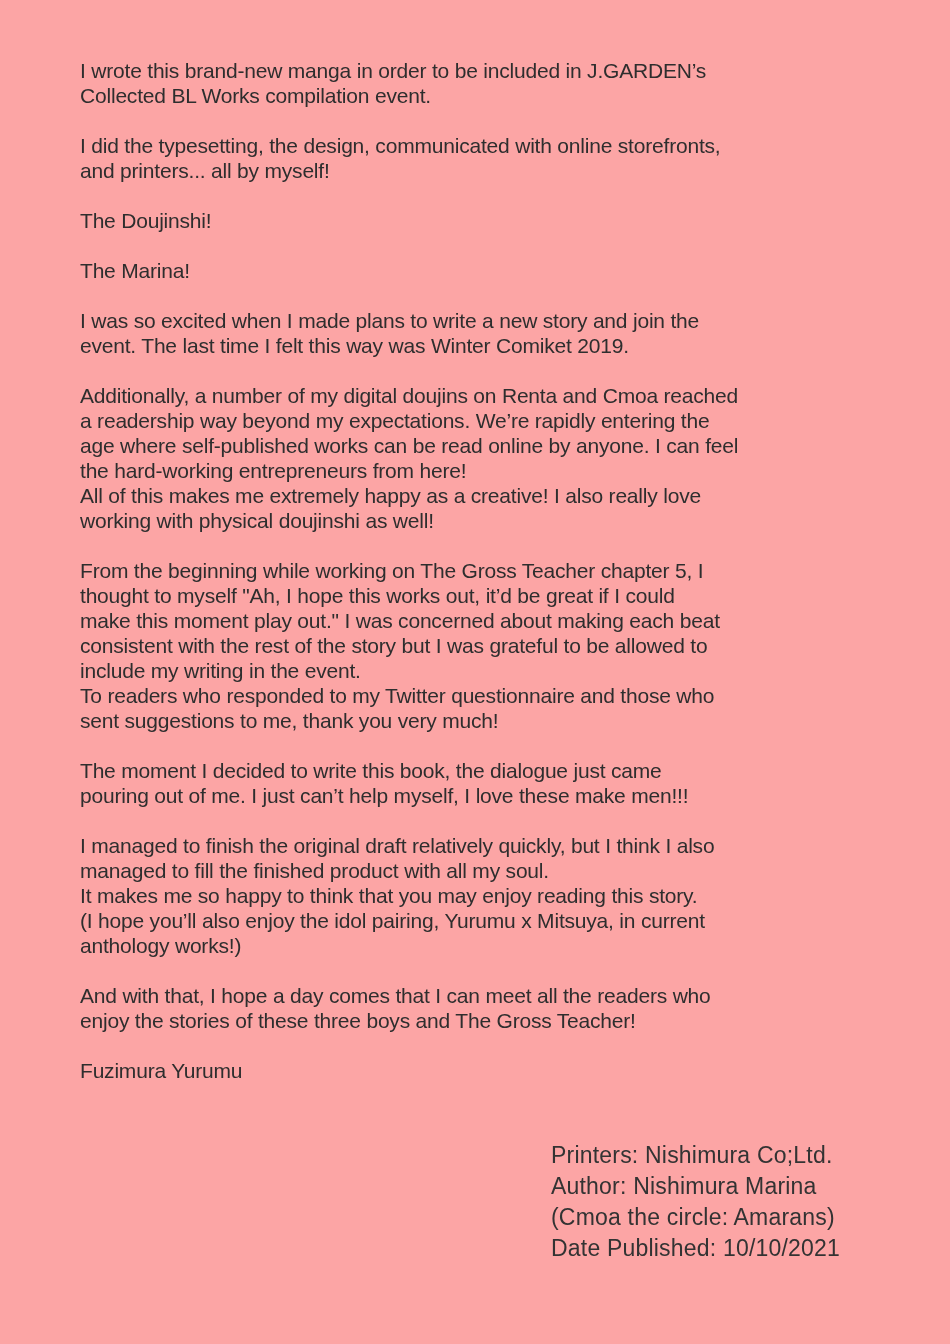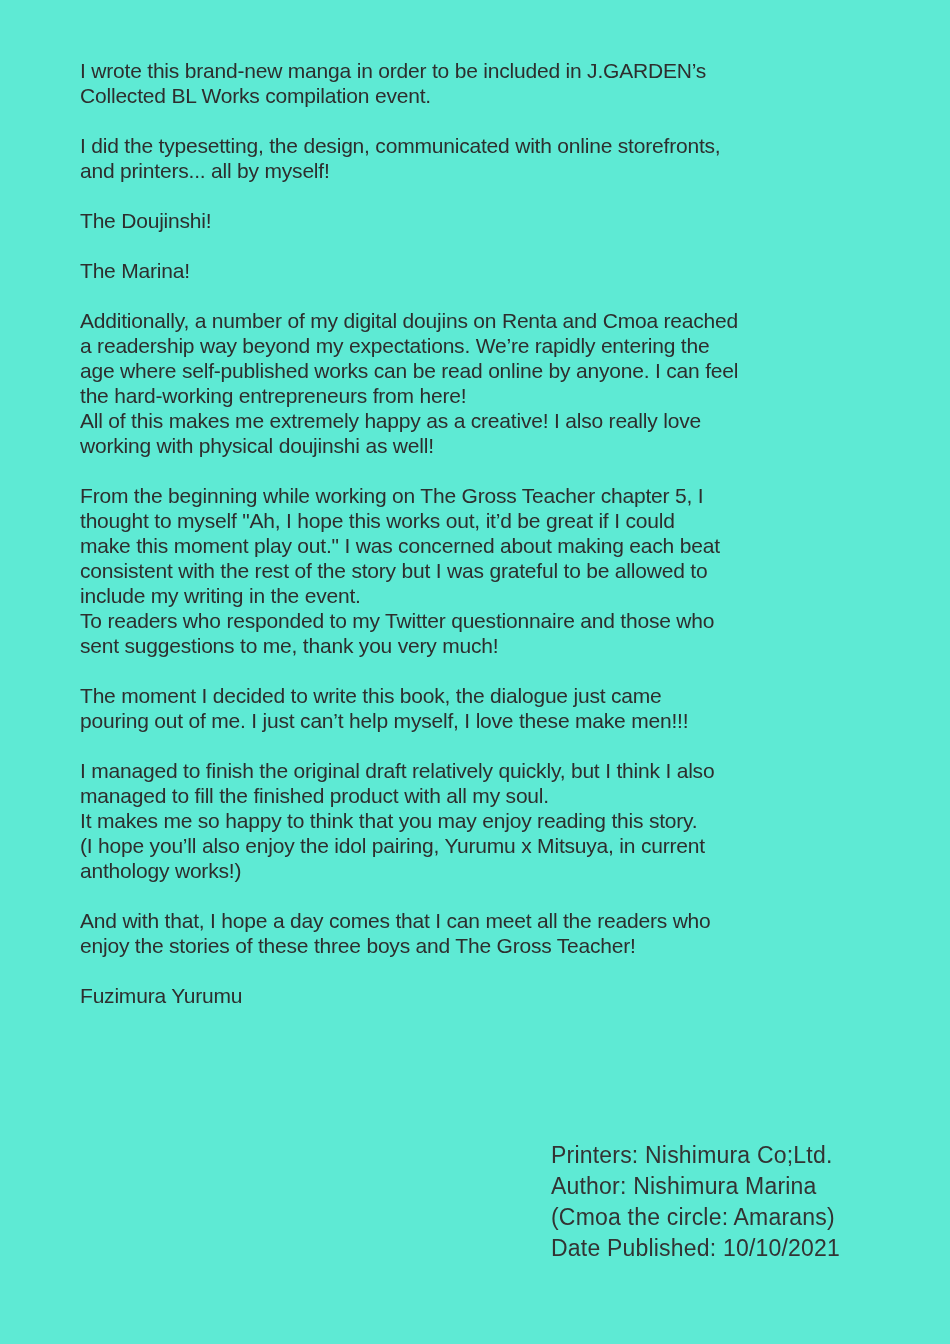--- a/index.html
+++ b/index.html
@@ -4,21 +4,21 @@
 <style>
   html, body {
     margin: 0;
     padding: 0;
     background: #ffffff;
   }
   .page {
     position: relative;
     width: 950px;
     height: 1344px;
-    background: #5eead4;
+    background: #fca5a5;
     overflow: hidden;
     font-family: "Liberation Sans", sans-serif;
     color: #2e2e2e;
   }
   .content {
     position: absolute;
     left: 80px;
     top: 58px;
     width: 806px;
   }
@@ -50,20 +50,22 @@
 
 <div class="page">
 
   <div class="content">
     <p class="para">I wrote this brand-new manga in order to be included in J.GARDEN’s
 Collected BL Works compilation event.</p>
     <p class="para">I did the typesetting, the design, communicated with online storefronts,
 and printers... all by myself!</p>
     <p class="para">The Doujinshi!</p>
     <p class="para">The Marina!</p>
+    <p class="para">I was so excited when I made plans to write a new story and join the
+event. The last time I felt this way was Winter Comiket 2019.</p>
     <p class="para">Additionally, a number of my digital doujins on Renta and Cmoa reached
 a readership way beyond my expectations. We’re rapidly entering the
 age where self-published works can be read online by anyone. I can feel
 the hard-working entrepreneurs from here!
 All of this makes me extremely happy as a creative! I also really love
 working with physical doujinshi as well!</p>
     <p class="para">From the beginning while working on The Gross Teacher chapter 5, I
 thought to myself "Ah, I hope this works out, it’d be great if I could
 make this moment play out." I was concerned about making each beat
 consistent with the rest of the story but I was grateful to be allowed to

